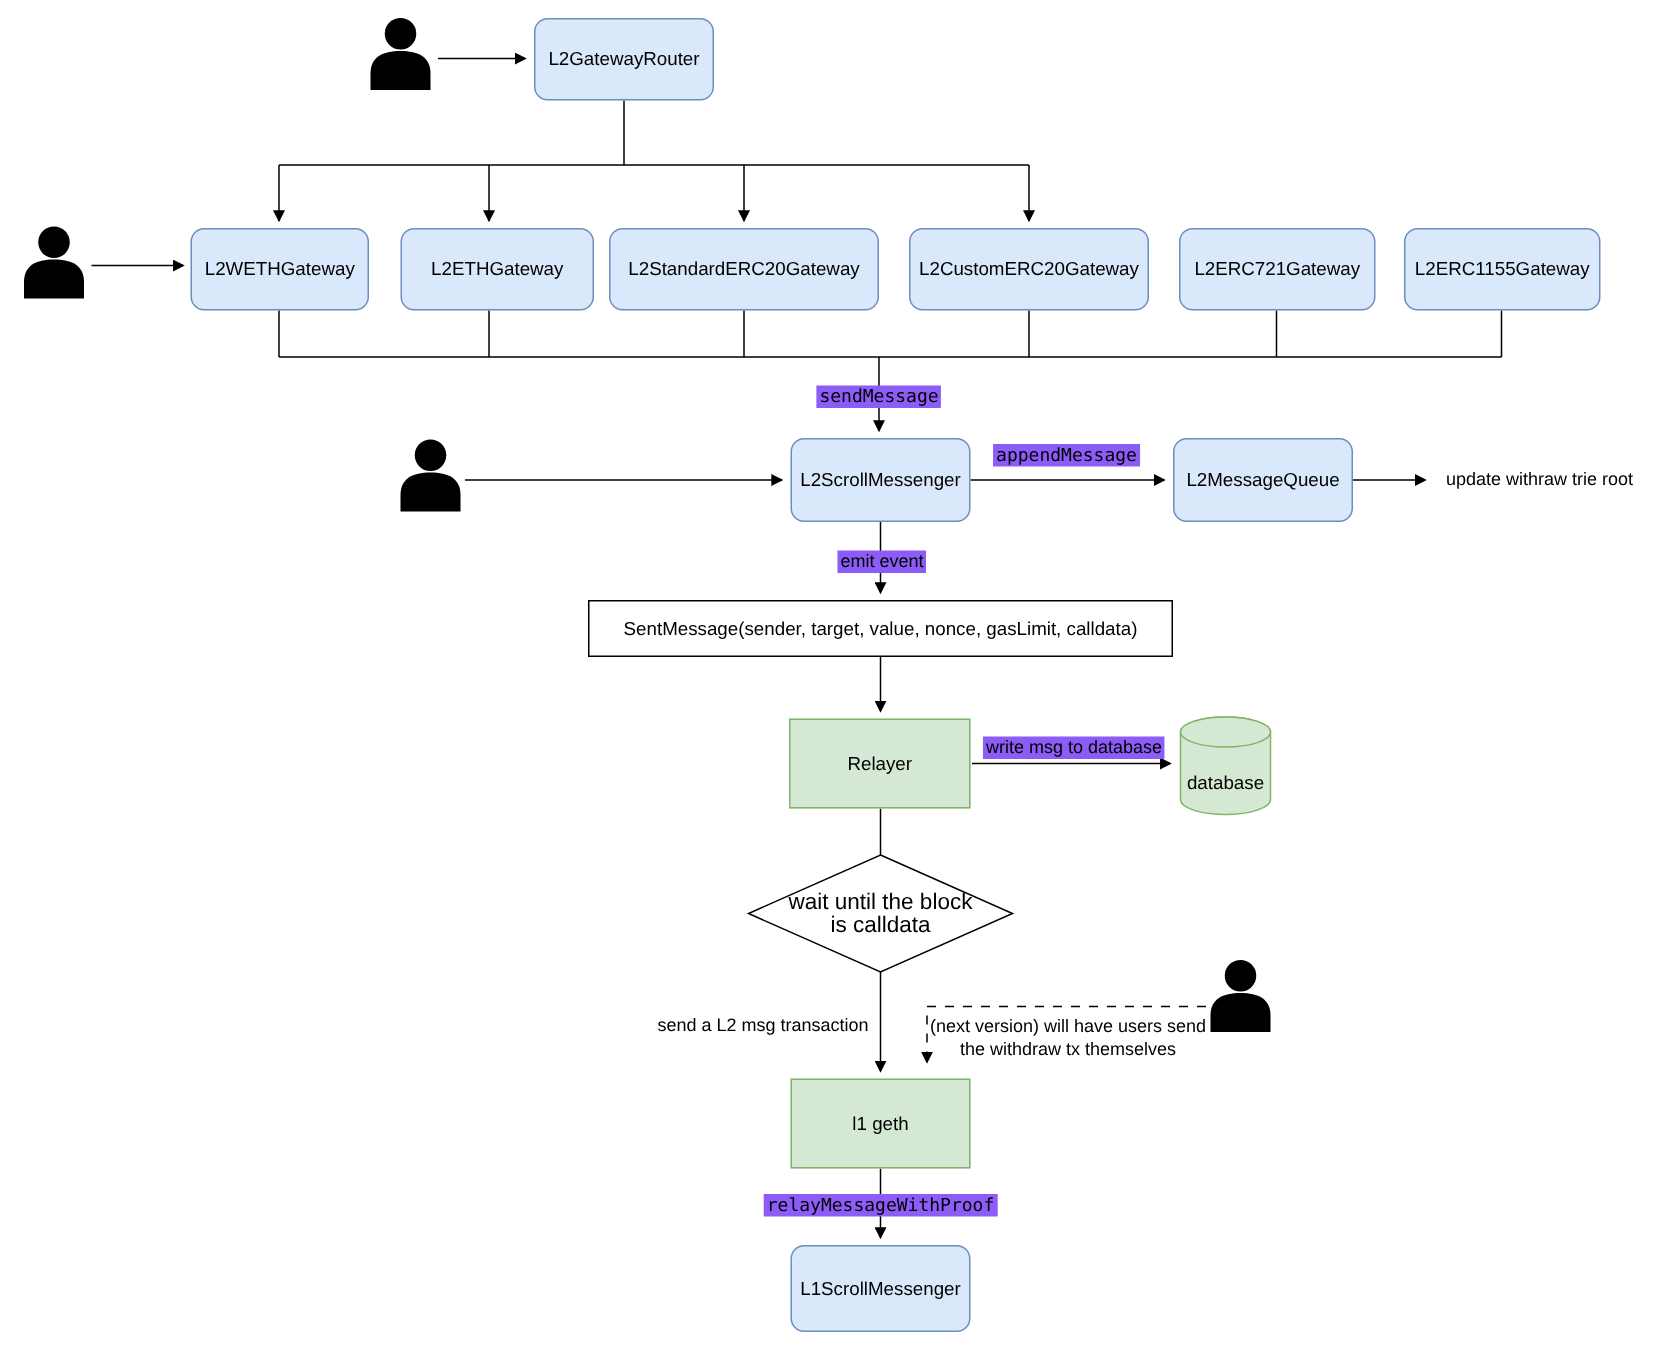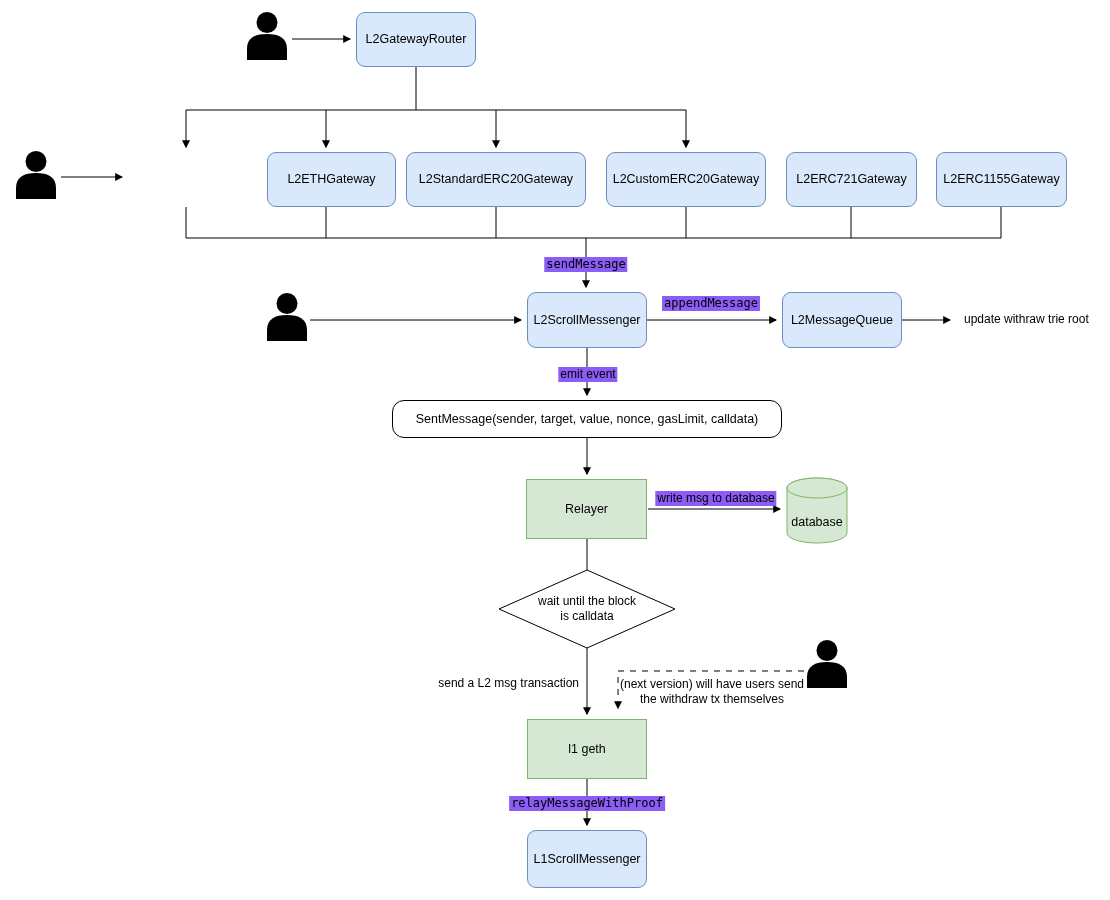--- a/index.html
+++ b/index.html
@@ -12,21 +12,21 @@
   .wire { stroke:#000; stroke-width:1; fill:none; }
   .wire.dashed { stroke-dasharray:6,6; }
 
   .node {
     position:absolute; display:flex; align-items:center; justify-content:center;
     text-align:center; font-size:12.5px; line-height:15px; box-sizing:border-box;
     padding:2px 0;
   }
   .node.blue  { background:#dae8fc; border:1px solid #6c8ebf; border-radius:9px; }
   .node.green { background:#d5e8d4; border:1px solid #82b366; border-radius:0; }
-  .node.plain { background:#ffffff; border:1px solid #000000; border-radius:12px; }
+  .node.plain { background:#ffffff; border:1px solid #000000; border-radius:0; }
   .node.bare  { background:transparent; border:none; }
 
   .edge-label {
     position:absolute; font-size:12px; line-height:15px; white-space:nowrap;
     background:#8b5cf6; padding:0 2px; text-align:center;
   }
   .edge-label.nobg { background:transparent; }
   .edge-label.center { transform:translateX(-50%); }
   .edge-label.rightal { transform:translateX(-100%); }
   .mono { font-family:"DejaVu Sans Mono","Liberation Mono",monospace; font-size:12px; }
@@ -106,20 +106,23 @@
     <g transform="translate(806,640)">
       <circle cx="21" cy="10.5" r="10.5" fill="#000"></circle>
       <path d="M1 48 L1 37 C1 26 9 22 21 22 C33 22 41 26 41 37 L41 48 Z" fill="#000"></path>
     </g>
   </svg>
 
   <div class="node blue" style="left:356px;top:12px;width:120px;height:55px">
     <span>L2GatewayRouter</span>
   </div>
 
+  <div class="node blue" style="left:127px;top:152px;width:119px;height:55px">
+    <span>L2WETHGateway</span>
+  </div>
   <div class="node blue" style="left:267px;top:152px;width:129px;height:55px">
     <span>L2ETHGateway</span>
   </div>
   <div class="node blue" style="left:406px;top:152px;width:180px;height:55px">
     <span>L2StandardERC20Gateway</span>
   </div>
   <div class="node blue" style="left:606px;top:152px;width:160px;height:55px">
     <span>L2CustomERC20Gateway</span>
   </div>
   <div class="node blue" style="left:786px;top:152px;width:131px;height:55px">
@@ -141,21 +144,21 @@
   </div>
 
   <div class="node green" style="left:526px;top:479px;width:121px;height:60px">
     <span>Relayer</span>
   </div>
 
   <div class="node bare" style="left:787px;top:513px;width:60px;height:18px;padding:0">
     <span>database</span>
   </div>
 
-  <div class="node bare" style="left:499px;top:587px;width:176px;height:44px;padding:0;font-size:12px">
+  <div class="node bare" style="left:499px;top:587px;width:176px;height:44px;padding:0;font-size:15px">
     <span>
       <span style="display:block">wait until the block</span>
       <span style="display:block">is calldata</span>
     </span>
   </div>
 
   <div class="node green" style="left:527px;top:719px;width:120px;height:60px">
     <span>l1 geth</span>
   </div>
 

